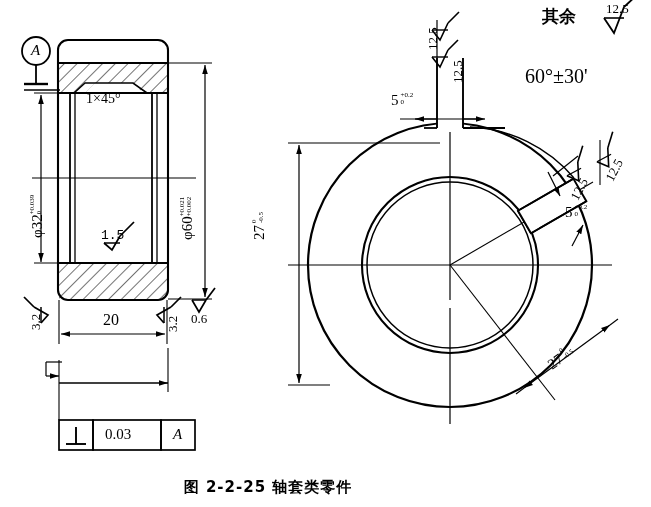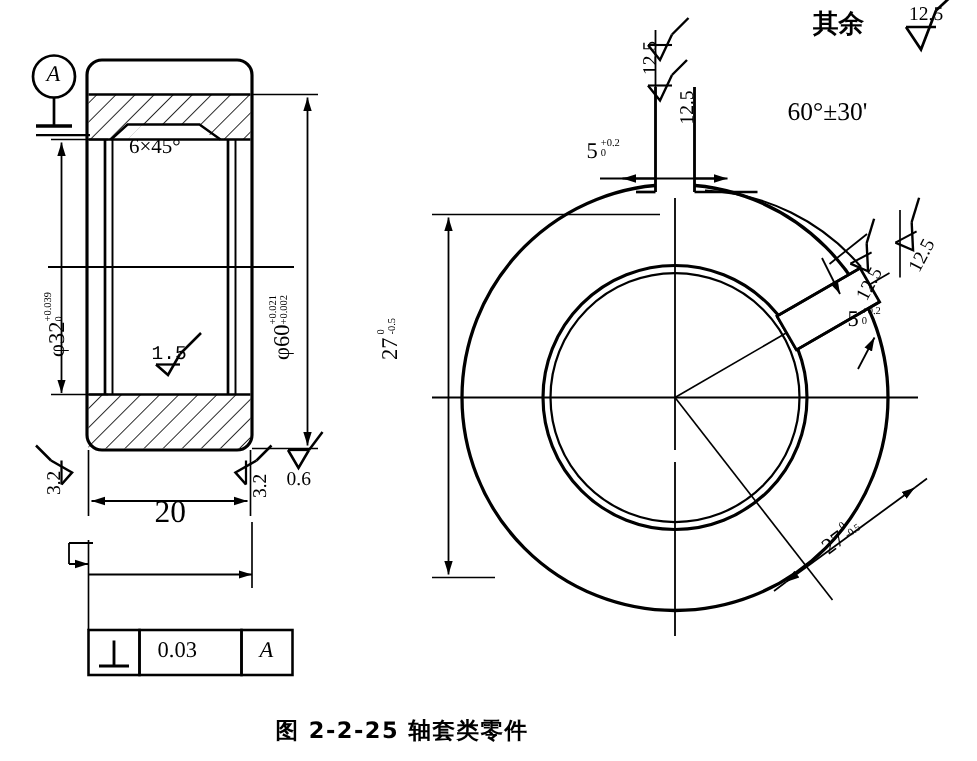--- a/index.html
+++ b/index.html
@@ -233,45 +233,45 @@
 
   <div class="lbl" style="left:180px; top:240px; font-size:15px;">
     <span class="rot90" style="display:inline-block;">
       <span>φ</span><span>60</span><span class="tol">
         <span class="up">+0.021</span>
         <span class="dn">+0.002</span>
       </span>
     </span>
   </div>
 
-  <div class="lbl" style="left:86px; top:92px; font-size:14px;">6×45°</div>
+  <div class="lbl" style="left:86px; top:92px; font-size:14px;">1×45°</div>
 
   <div class="lbl" style="left:31px; top:43px; font-size:15px; font-style:italic;">A</div>
 
   <div class="lbl" style="left:101px; top:229px; font-size:13px;font-family:Liberation Mono, monospace;">1.5</div>
 
   <div class="lbl" style="left:29px; top:330px; font-size:13px;">
     <span class="rot90" style="display:inline-block;">3.2</span>
   </div>
 
   <div class="lbl" style="left:166px; top:332px; font-size:13px;">
     <span class="rot90" style="display:inline-block;">3.2</span>
   </div>
 
   <div class="lbl" style="left:191px; top:312px; font-size:13px;">0.6</div>
 
-  <div class="lbl" style="left:103px; top:331px; font-size:21px;">20</div>
+  <div class="lbl" style="left:103px; top:312px; font-size:16px;">20</div>
 
   <div class="lbl" style="left:105px; top:427px; font-size:15px;text-align:right;">0.03</div>
   <div class="lbl" style="left:173px; top:427px; font-size:15px; font-style:italic;">A</div>
 
   <div class="lbl cjk" style="left:542px; top:8px; font-size:17px;">其余</div>
   <div class="lbl" style="left:606px; top:2px; font-size:13px;">12.5</div>
 
-  <div class="lbl" style="left:525px; top:66px; font-size:17px;">60°±30'</div>
+  <div class="lbl" style="left:525px; top:66px; font-size:20px;">60°±30'</div>
 
   <div class="lbl" style="left:426px; top:50px; font-size:13px;">
     <span class="rot90" style="display:inline-block;">12.5</span>
   </div>
 
   <div class="lbl" style="left:451px; top:83px; font-size:13px;">
     <span class="rot90" style="display:inline-block;">12.5</span>
   </div>
 
   <div class="lbl" style="left:391px; top:93px; font-size:15px;">

